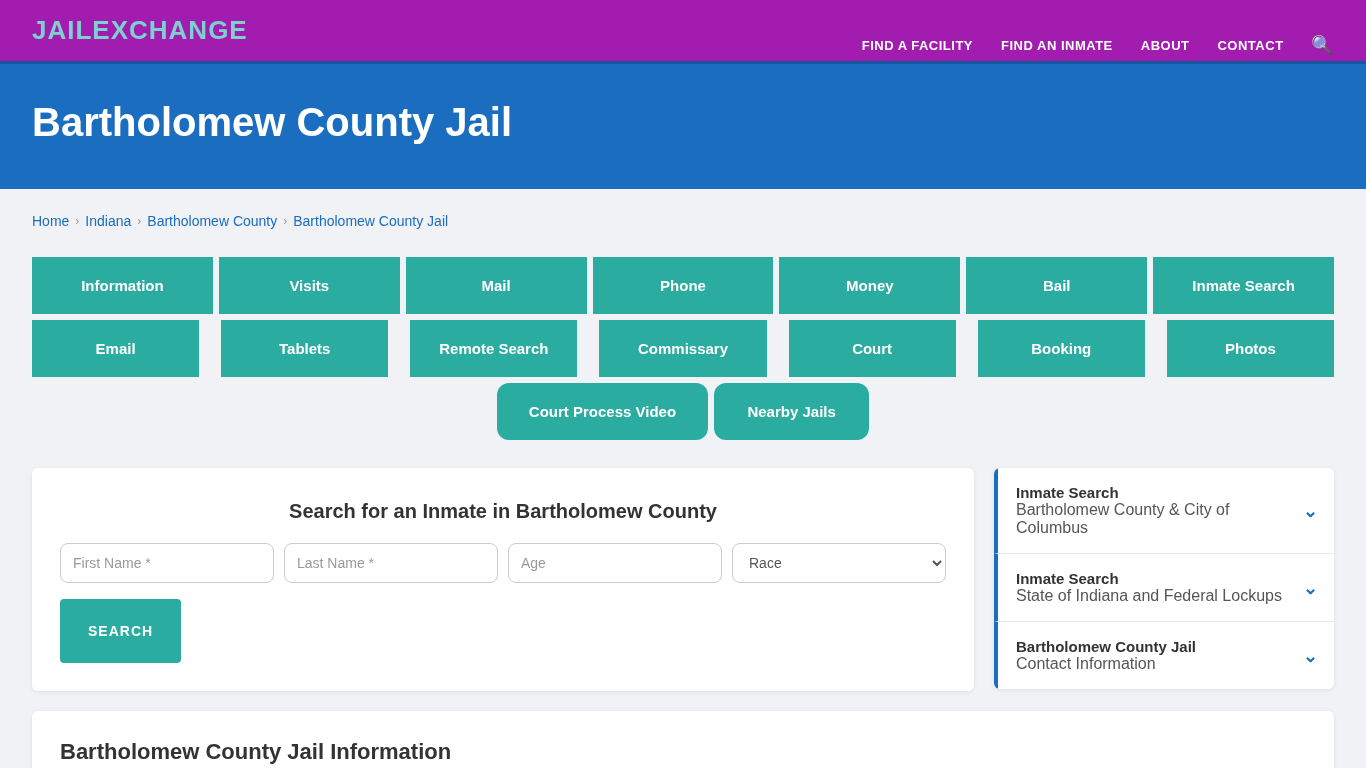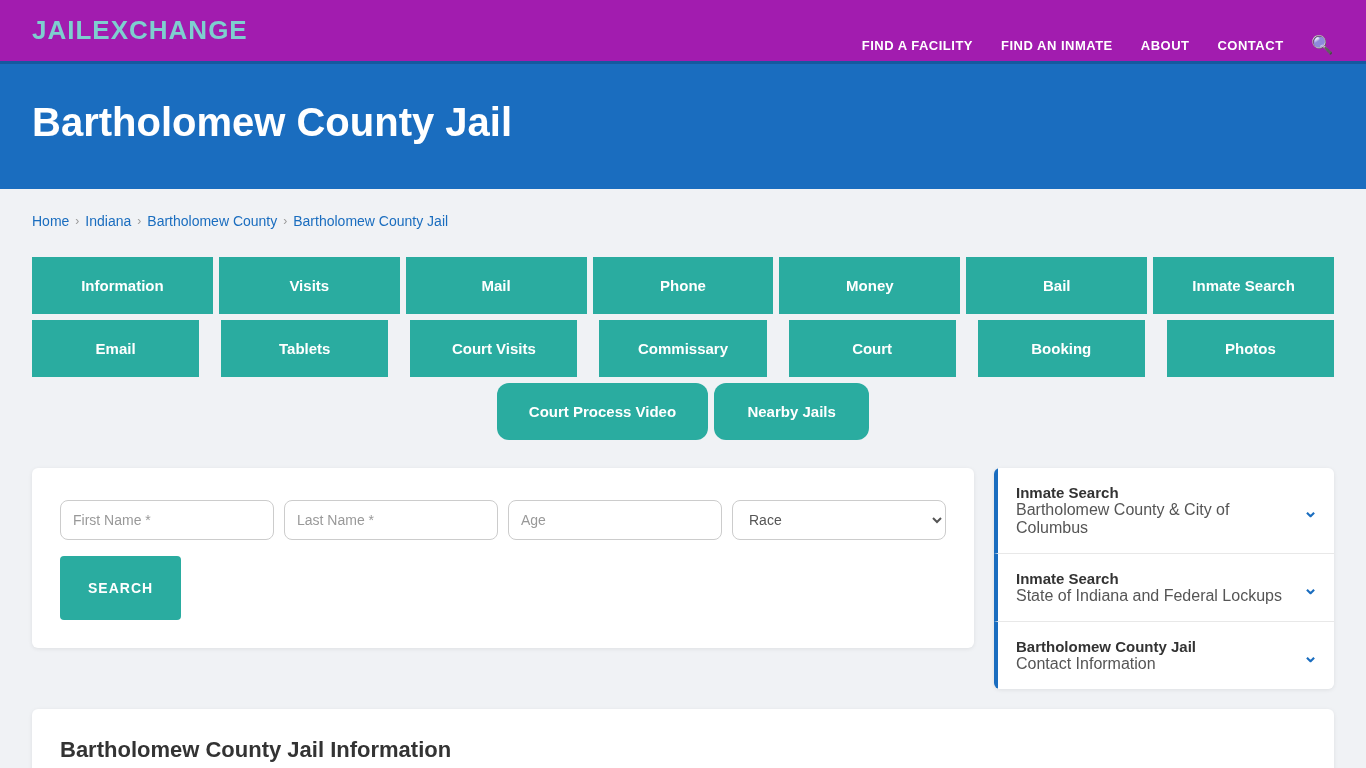--- a/index.html
+++ b/index.html
@@ -284,35 +284,36 @@
     <button class="grid-btn">Mail</button>
     <button class="grid-btn">Phone</button>
     <button class="grid-btn">Money</button>
     <button class="grid-btn">Bail</button>
     <button class="grid-btn">Inmate Search</button>
   </div>
 
   <div class="grid-buttons-row2">
     <button class="grid-btn">Email</button>
     <button class="grid-btn">Tablets</button>
-    <button class="grid-btn">Court Visits</button>
+    <button class="grid-btn">Remote Search</button>
     <button class="grid-btn">Commissary</button>
     <button class="grid-btn">Court</button>
     <button class="grid-btn">Booking</button>
     <button class="grid-btn">Photos</button>
   </div>
 
   <div class="grid-buttons-row3">
     <button class="grid-btn-wide">Court Process Video</button>
     <button class="grid-btn-wide">Nearby Jails</button>
   </div>
 
   <div class="lower-section">
 
     <div class="search-card">
+      <h2>Search for an Inmate in Bartholomew County</h2>
       <div class="search-fields">
         <input type="text" placeholder="First Name *" style="">
         <input type="text" placeholder="Last Name *" style="">
         <input type="text" placeholder="Age" style="">
         <select>
           <option>Race</option>
           <option>White</option>
           <option>Black</option>
           <option>Hispanic</option>
           <option>Asian</option>

